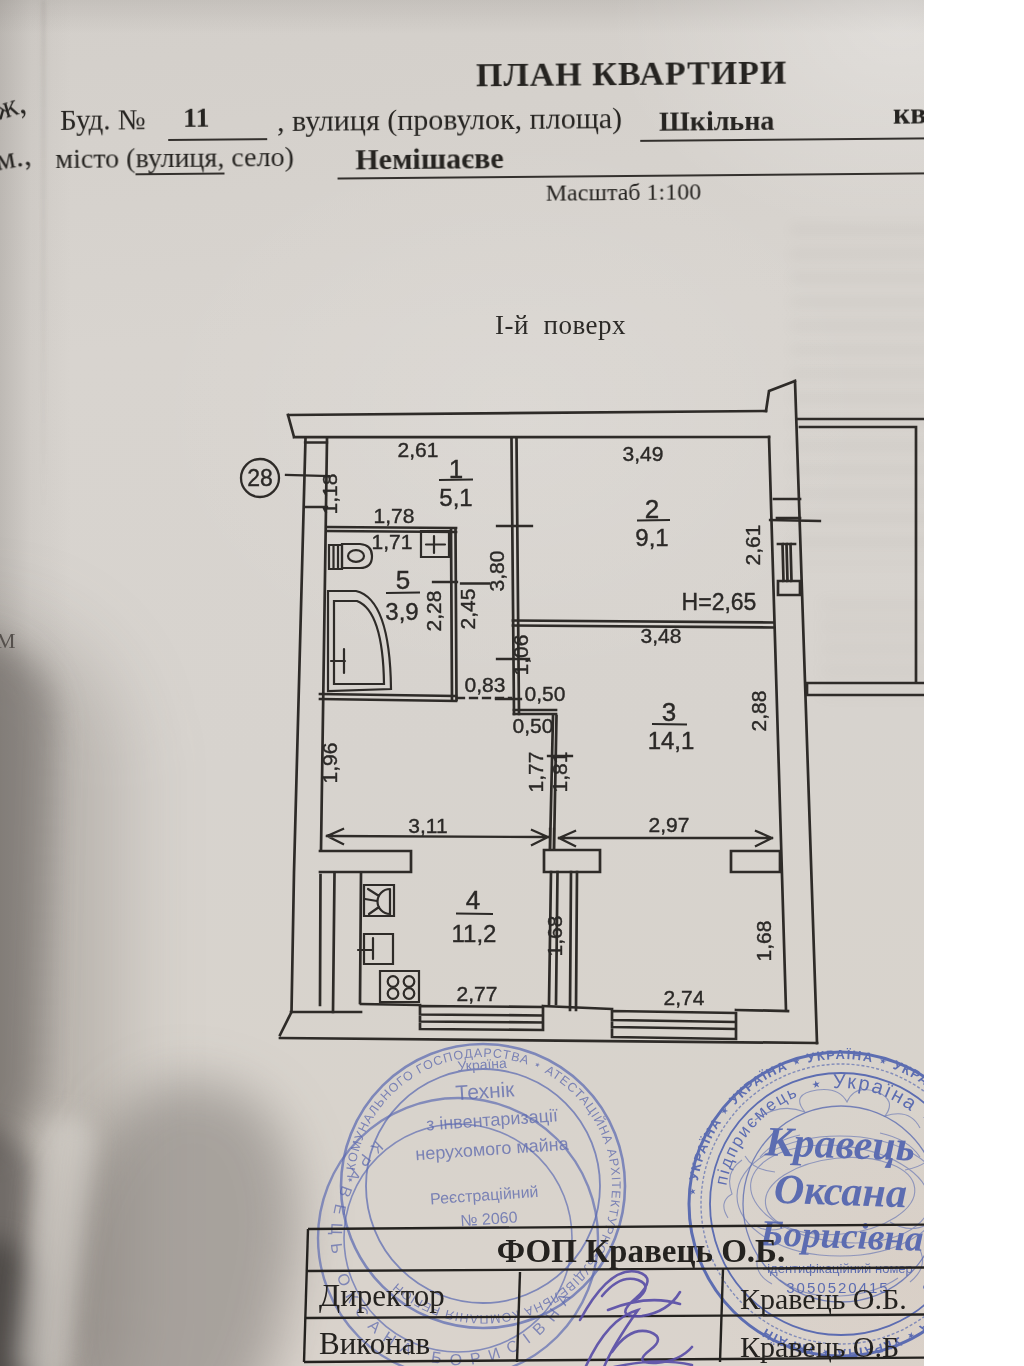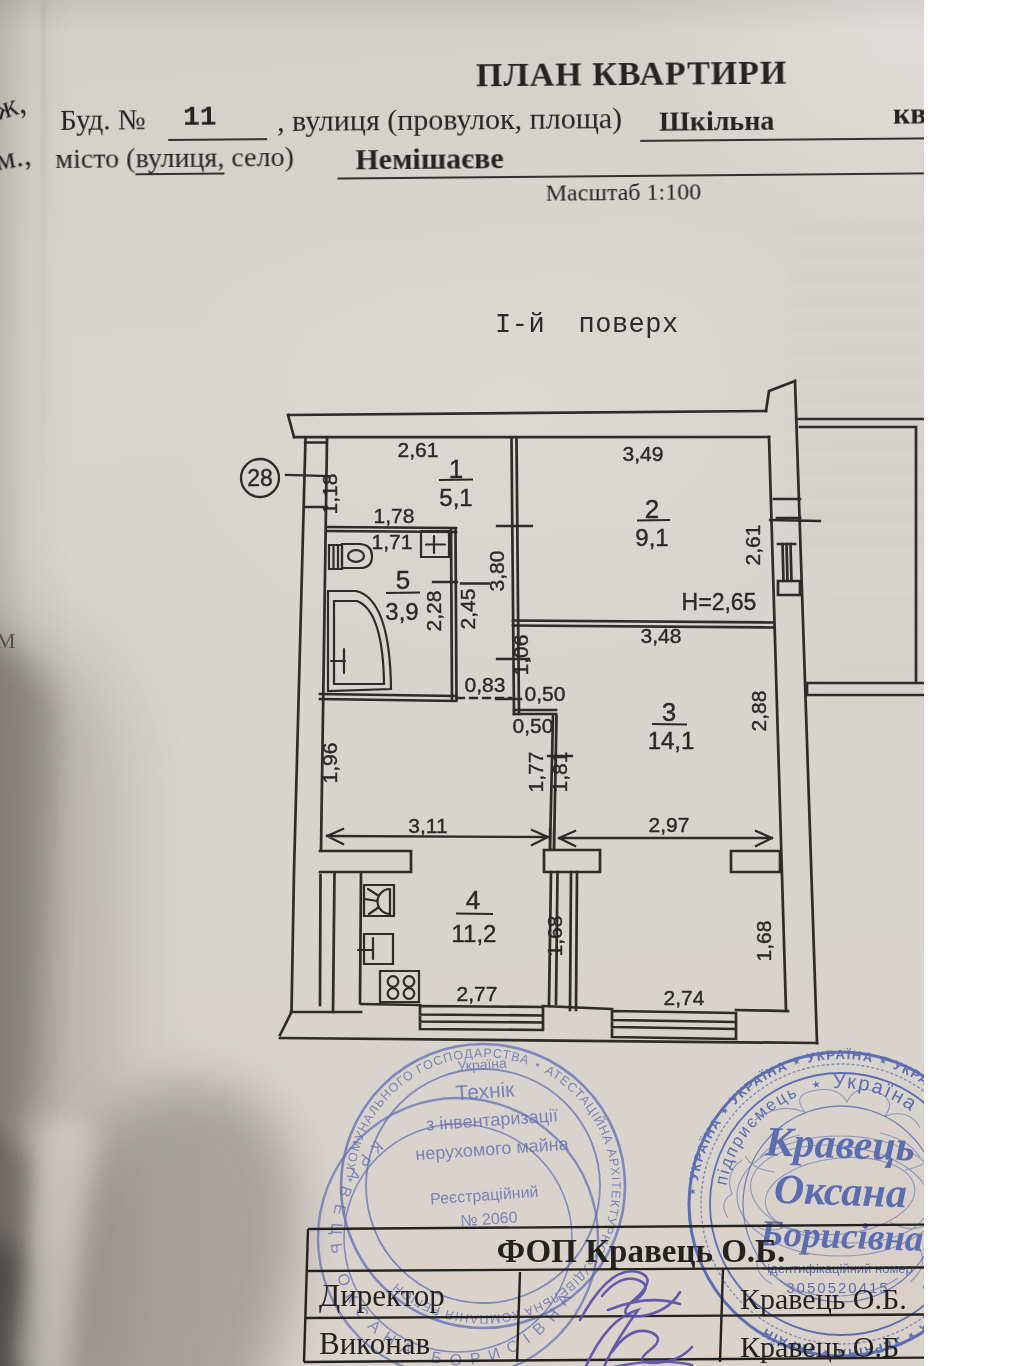--- a/index.html
+++ b/index.html
@@ -53,35 +53,35 @@
 
 <div class="abs" style="left:0;top:0;width:1024px;height:230px;transform:rotate(-0.5deg);font-size:29px;filter:blur(0.3px);">
 
   <div class="abs b" style="left:0;top:56px;width:1264px;text-align:center;font-size:34px;letter-spacing:1px;">ПЛАН КВАРТИРИ</div>
 
   <div class="abs" style="left:-5px;top:83px;transform:rotate(-16deg);font-size:32px;">ж,</div>
 
   <div class="abs" style="left:-5px;top:135px;transform:rotate(-10deg);font-size:31px;">м.,</div>
 
   <div class="abs" style="left:60px;top:100px;text-align:right;">Буд. №</div>
-  <div class="abs b" style="left:183px;top:99px;font-size:28px;font-family:Liberation Mono, monospace;">11</div>
+  <div class="abs b" style="left:183px;top:99px;font-size:28px;">11</div>
   <div class="abs" style="left:168px;top:136px;width:99px;border-top:2px solid #33302d;"></div>
   <div class="abs" style="left:277px;top:102px;font-size:30px;">, вулиця (провулок, площа)</div>
   <div class="abs b" style="left:659px;top:107px;font-size:28px;">Шкільна</div>
   <div class="abs b" style="left:893px;top:100px;font-size:30px;">кв. 34</div>
   <div class="abs" style="left:640px;top:141px;width:348px;border-top:2px solid #33302d;"></div>
 
   <div class="abs" style="left:55px;top:139px;font-size:28px;">місто (<span style="border-bottom:2px solid #33302d;">вулиця,</span> село)</div>
   <div class="abs b" style="left:355px;top:141px;font-size:30px;">Немішаєве</div>
   <div class="abs" style="left:337px;top:176px;width:656px;border-top:2px solid #33302d;"></div>
 
   <div class="abs" style="left:545px;top:180px;font-size:24px;">Масштаб 1:100</div>
 </div>
 
-<div class="abs" style="left:495px;top:310px;font-family:Liberation Mono, monospace;font-size:27px;letter-spacing:0.5px;color:#2c2a27;">І-й&nbsp; поверх</div>
+<div class="abs" style="left:495px;top:310px;font-family:Liberation Serif, serif;font-size:27px;letter-spacing:0.5px;color:#2c2a27;">І-й&nbsp; поверх</div>
 
 <div class="abs" style="left:-4px;top:628px;font-size:22px;color:#55504c;">М</div>
 
 <svg class="abs" style="left:0;top:0;filter:blur(0.35px);" width="1024" height="1366" viewBox="0 0 1024 1366">
 <g stroke="#2e2b28" stroke-width="2.7" fill="none" stroke-linecap="square">
 
   <path d="M288,415 L766,411 M288,415 L294,437 M294,437.2 L769,437"></path>
 
   <path d="M305.5,438 L294,872 L291.5,1012 M327,439 L321,850 M320.5,875 L320,1005"></path>
 

